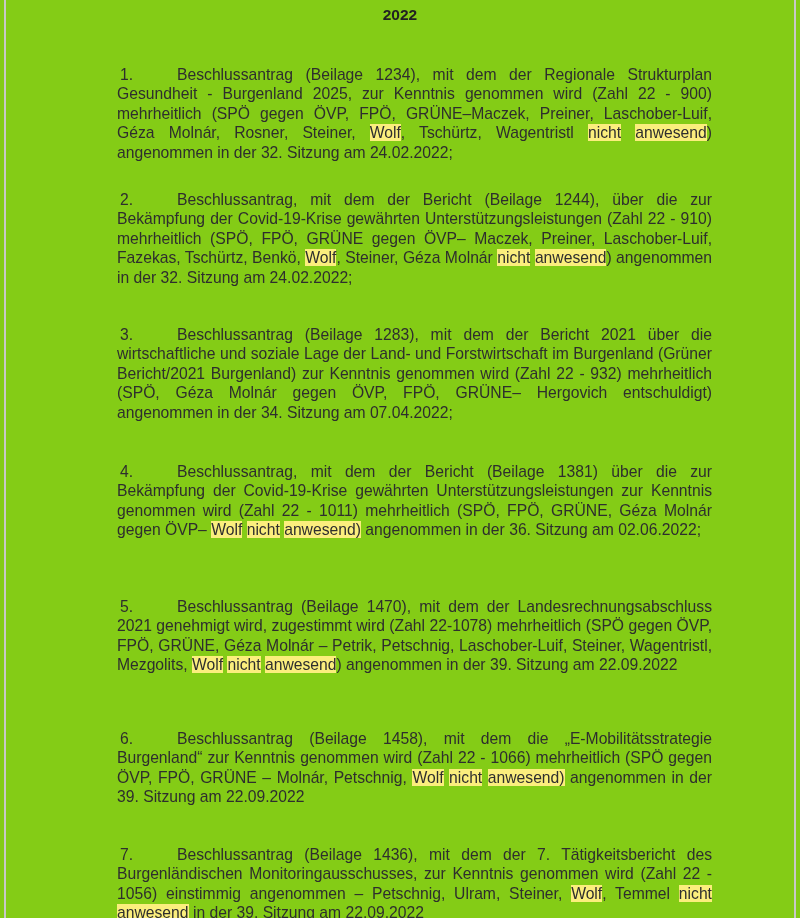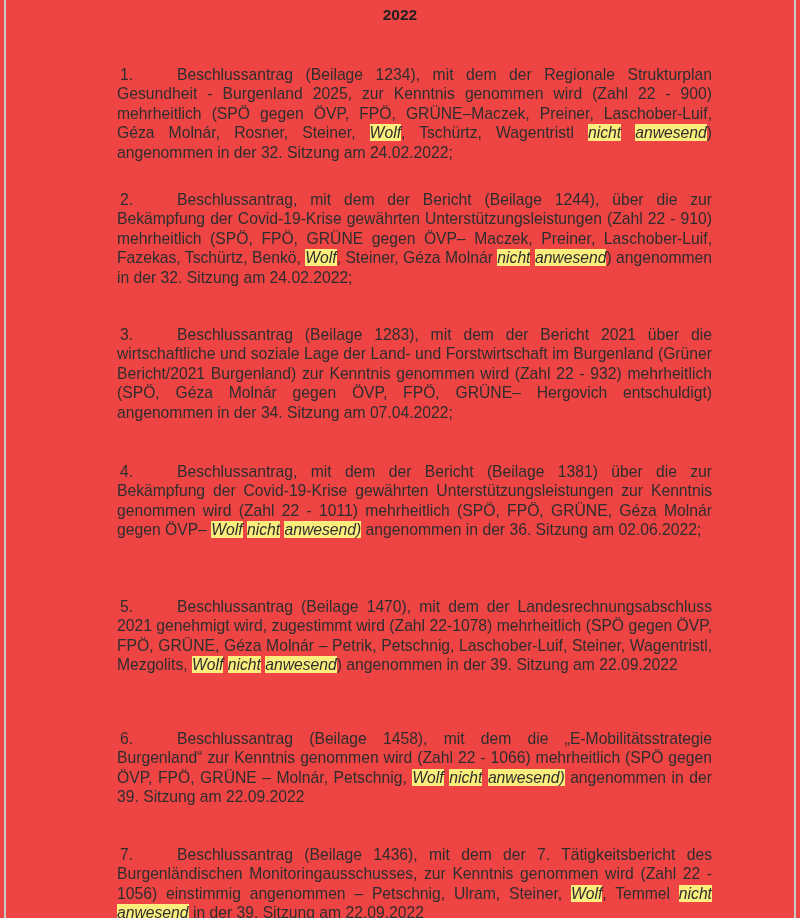--- a/index.html
+++ b/index.html
@@ -4,21 +4,21 @@
 <style>
   html, body {
     margin: 0;
     padding: 0;
     background: #ffffff;
   }
   .page {
     position: relative;
     width: 800px;
     height: 918px;
-    background: #ef4444;
+    background: #84cc16;
     overflow: hidden;
     font-family: "Liberation Sans", "DejaVu Sans", sans-serif;
     color: #2e2e2e;
   }
   .page-edge {
     position: absolute;
     top: 0;
     width: 2px;
     height: 100%;
     background: #c8c8c8;
@@ -48,21 +48,20 @@
     position: absolute;
     left: 3px;
     top: 0;
   }
   .para .body {
     display: block;
     text-indent: 60px;
   }
   .hl {
     background-color: #fbee7d;
-    font-style: italic;
   }
 </style>
 </head>
 <body>
 
 <div class="page">
   <div class="page-edge edge-left"></div>
   <div class="page-edge edge-right"></div>
   <h1 class="doc-title">2022</h1>
   <div>

